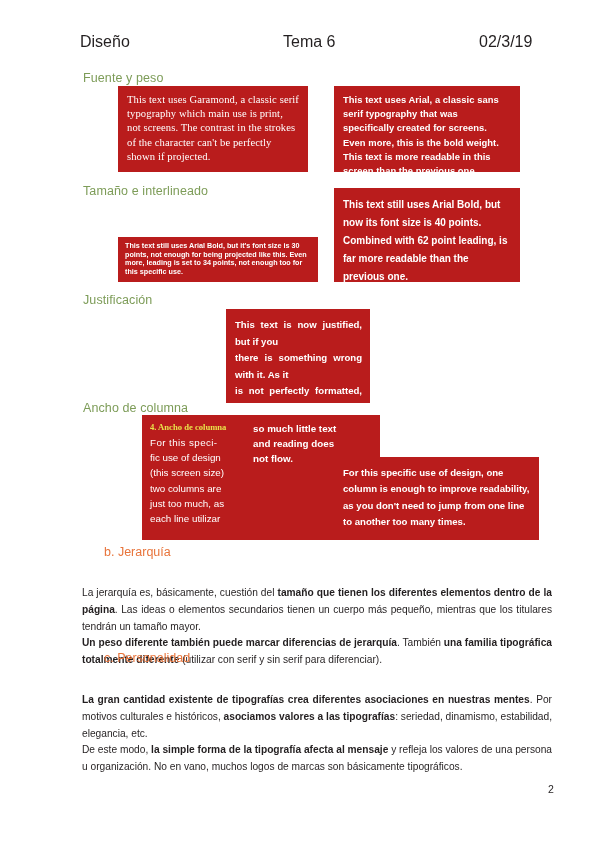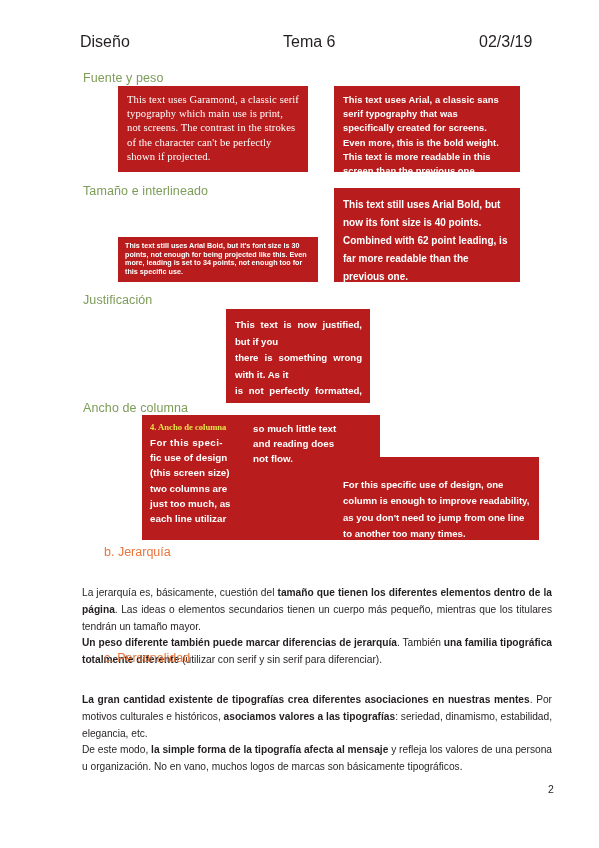--- a/index.html
+++ b/index.html
@@ -80,33 +80,33 @@
     margin-left:24px;
   }
   #box-cols .colwrap{display:flex;gap:10px;}
   #box-cols .col{width:93px;}
   #box-cols .kicker{
     font-family:"Liberation Serif", serif;
     color:#e9e34a;font-weight:bold;font-size:8.6px;line-height:12px;
     margin-bottom:2px;white-space:nowrap;
   }
   #box-cols .cline{
-    font-size:9.8px;line-height:15.2px;font-weight:bold;
+    font-size:9.8px;line-height:15.2px;font-weight:normal;
     white-space:nowrap;
   }
   #box-cols .cline.spaced{letter-spacing:.4px;}
   #box-cols .rline{
     font-size:9.8px;line-height:15.2px;font-weight:bold;white-space:nowrap;
   }
   #box-cols .rline.light{font-weight:bold;}
 
   
   #box-onecol{
     left:334px;top:457px;width:205px;height:83px;
-    padding:20px 9px 0 9px;
+    padding:8px 9px 0 9px;
     font-size:9.6px;line-height:16.4px;font-weight:bold;
   }
 
   
   .sub-head{
     position:absolute;left:104px;
     font-size:12.5px;color:#e8743b;font-weight:400;white-space:nowrap;
   }
   .para{
     position:absolute;left:82px;width:470px;

